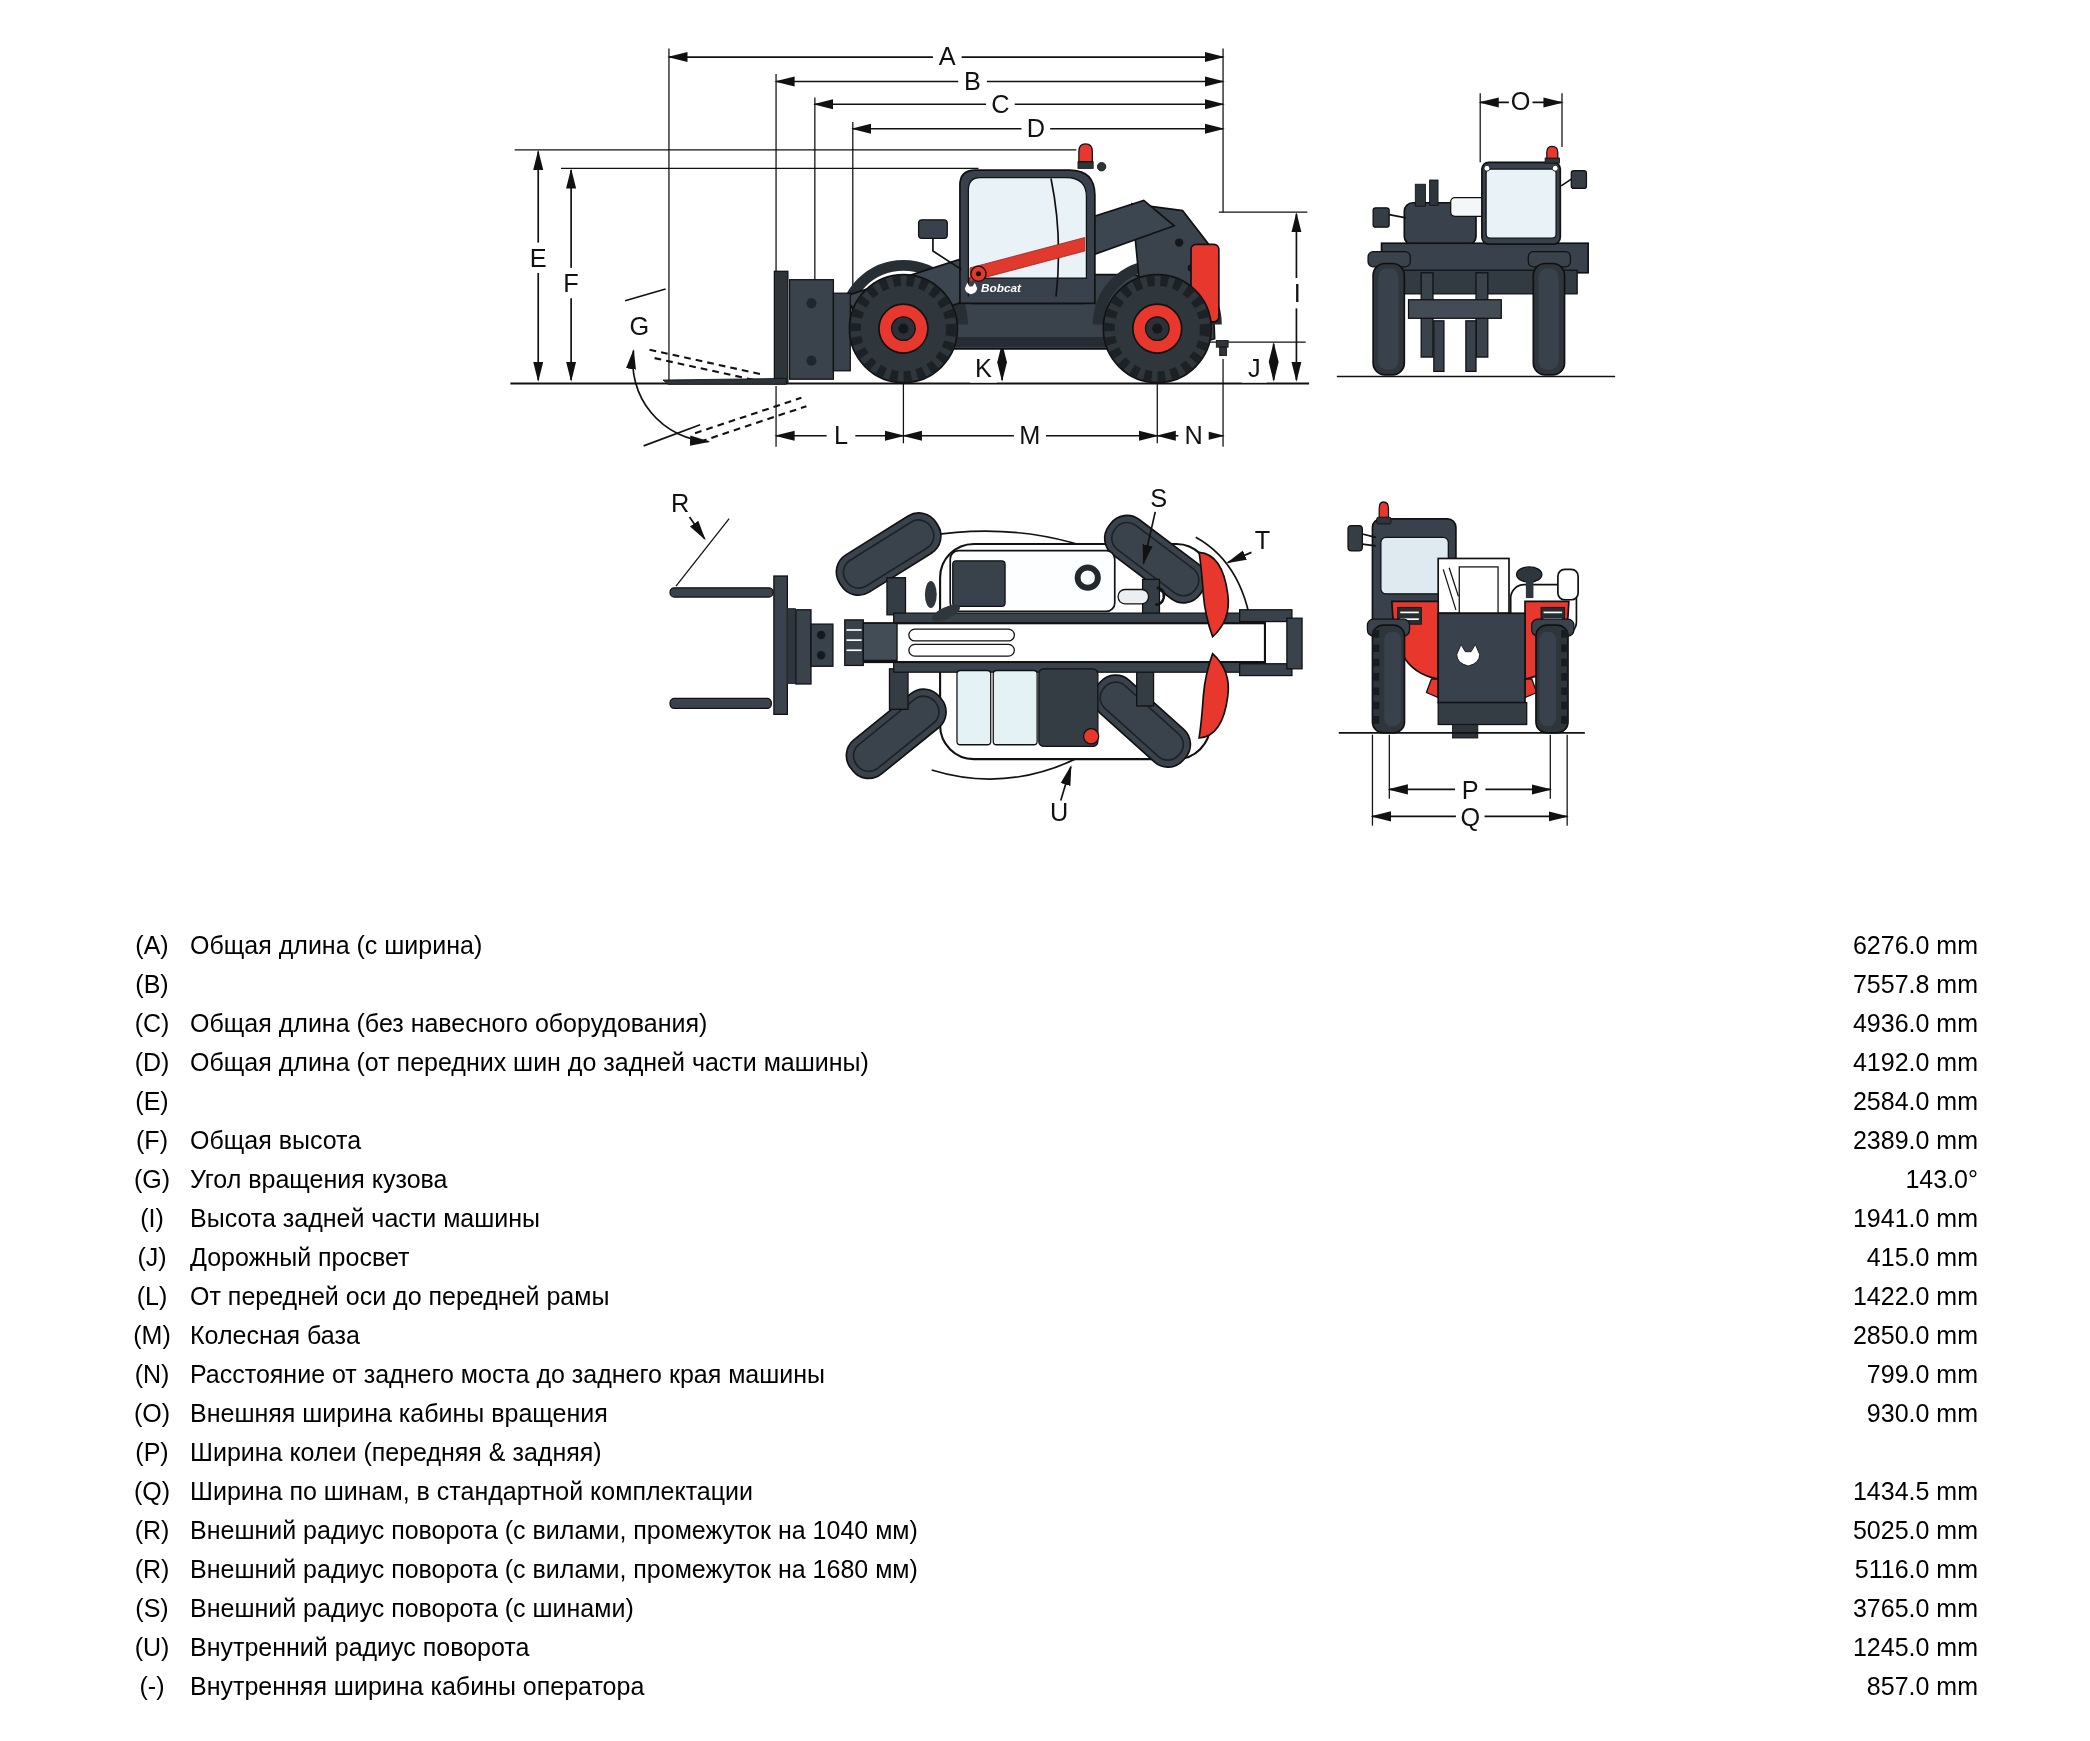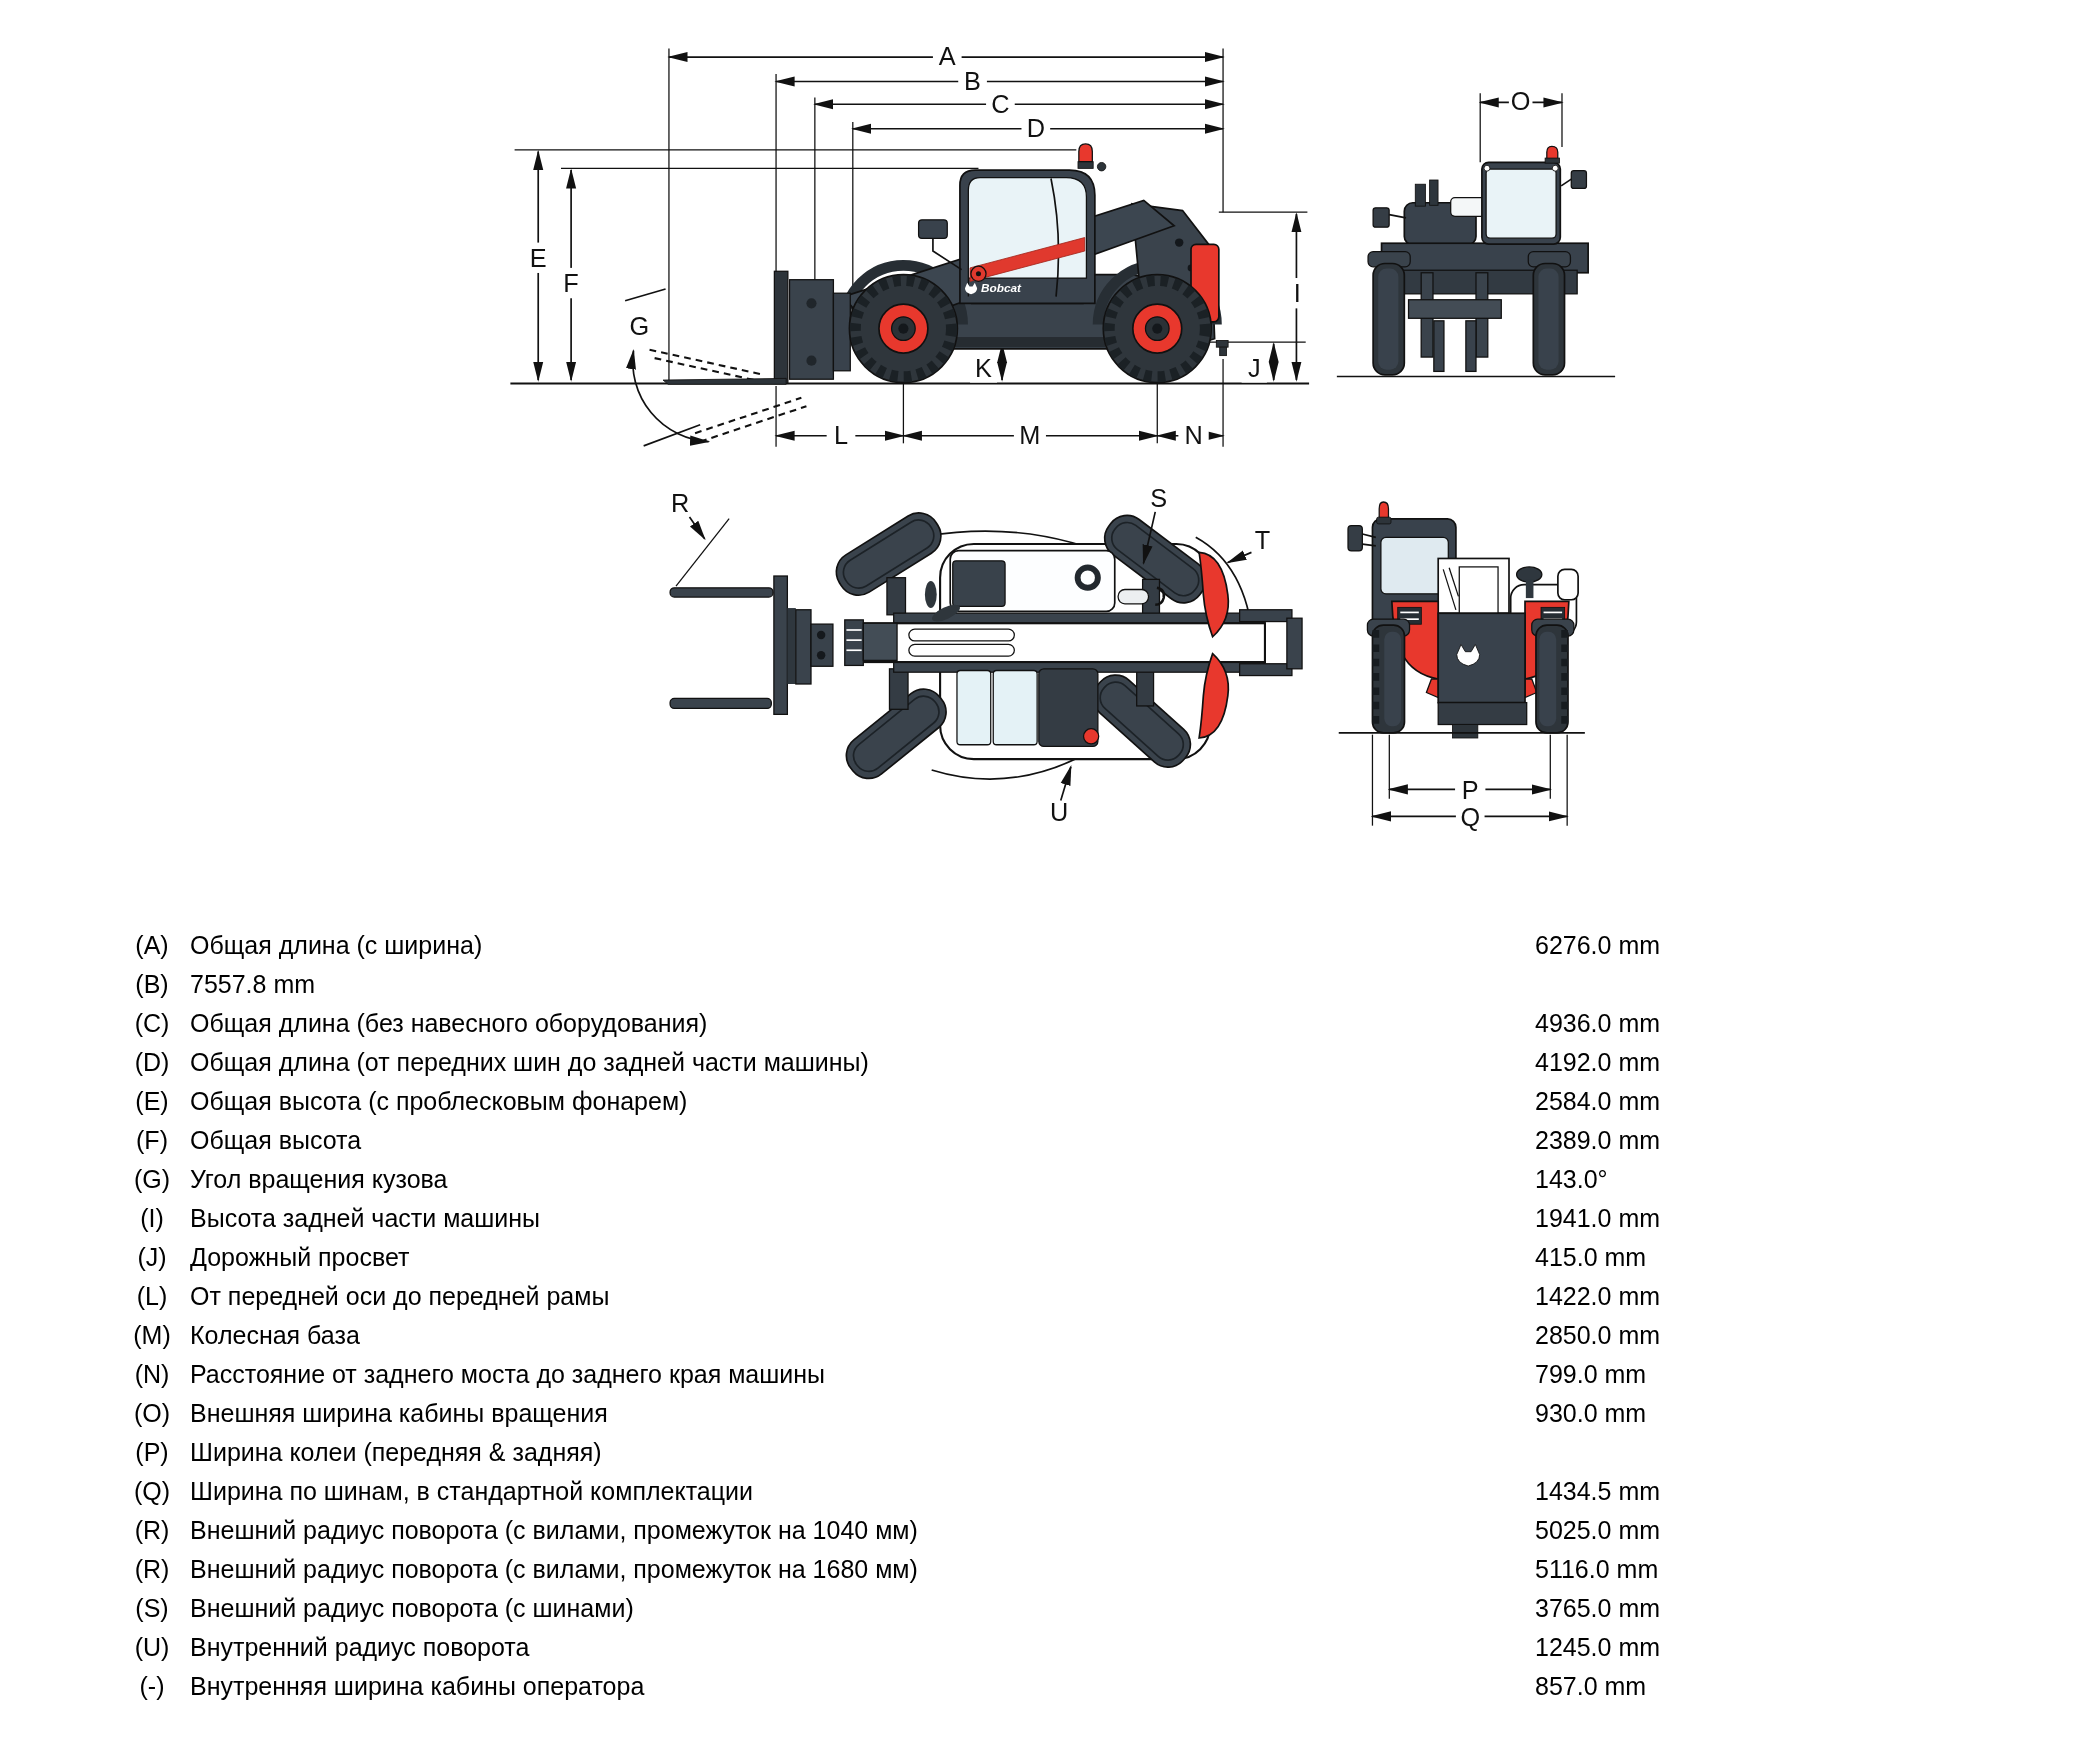--- a/index.html
+++ b/index.html
@@ -5,21 +5,21 @@
   html,body{margin:0;padding:0;background:#ffffff;}
   #stage{position:relative;width:2091px;height:1741px;background:#fff;overflow:hidden;
          font-family:"Liberation Sans", sans-serif;color:#000;}
   svg text{font-family:"Liberation Sans", sans-serif;}
   .dgm{position:absolute;}
   
   #spec-table{position:absolute;left:114px;top:926px;width:1864px;}
   .spec-row{display:flex;align-items:center;height:39px;font-size:25px;line-height:39px;}
   .col-letter{width:76px;text-align:center;flex:0 0 auto;}
   .col-desc{width:1345px;flex:0 0 auto;text-align:left;white-space:nowrap;}
-  .col-value{flex:1 1 auto;text-align:left;white-space:nowrap;}
+  .col-value{flex:1 1 auto;text-align:right;white-space:nowrap;}
   .dim-letter{font-size:30px;fill:#111;}
 </style>
 </head>
 <body>
 
 <div id="stage">
 
   <svg class="dgm" style="left:506px;top:25px" width="810" height="447" viewBox="0 0 960 530">
     <defs>
       <marker id="sArr" viewBox="0 0 12 10" refX="11" refY="5" markerWidth="12" markerHeight="10" orient="auto-start-reverse">
@@ -409,21 +409,20 @@
     </div>
 
     <div class="spec-row">
       <span class="col-letter">(D)</span>
       <span class="col-desc">Общая длина (от передних шин до задней части машины)</span>
       <span class="col-value">4192.0 mm</span>
     </div>
 
     <div class="spec-row">
       <span class="col-letter">(E)</span>
-      <span class="col-desc">Общая высота (с проблесковым фонарем)</span>
       <span class="col-value">2584.0 mm</span>
     </div>
 
     <div class="spec-row">
       <span class="col-letter">(F)</span>
       <span class="col-desc">Общая высота</span>
       <span class="col-value">2389.0 mm</span>
     </div>
 
     <div class="spec-row">

